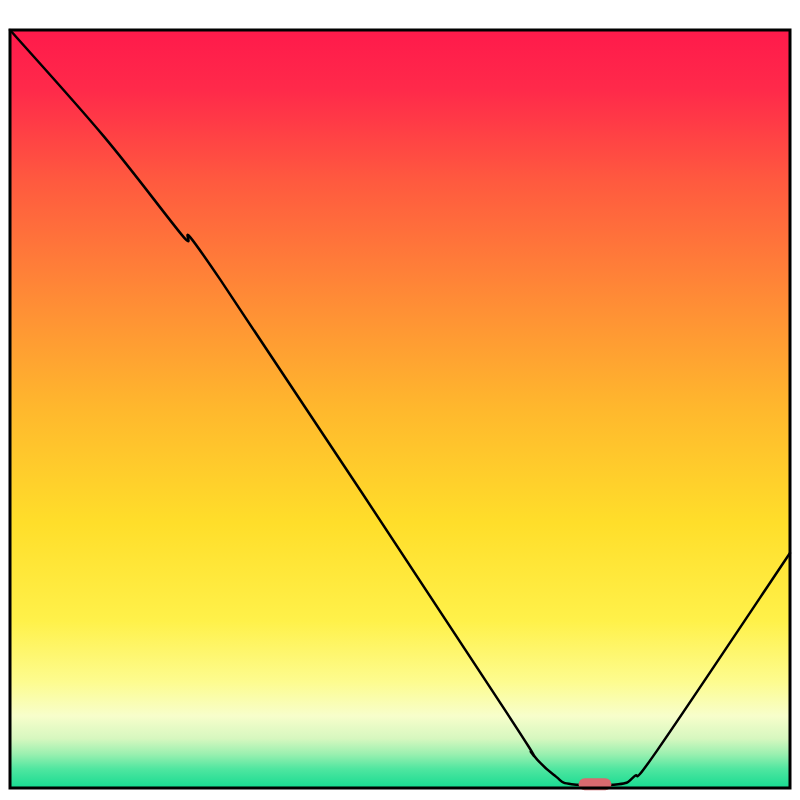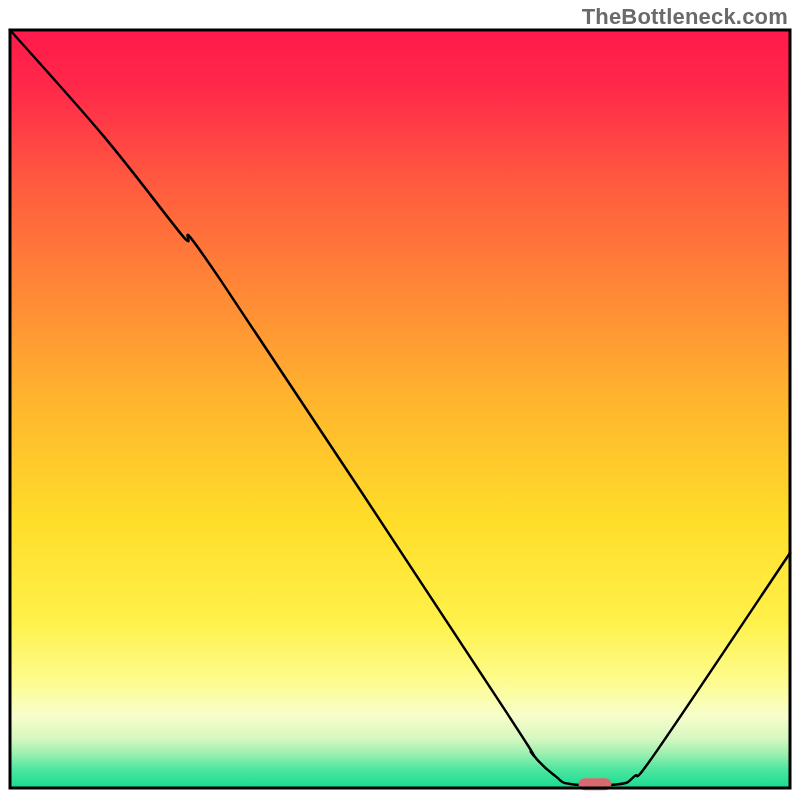--- a/index.html
+++ b/index.html
@@ -27,21 +27,20 @@
     z-index: 10;
   }
   svg {
     display: block;
   }
 </style>
 </head>
 <body>
 
 <div class="container">
-  <div class="watermark">TheBottleneck.com</div>
   <svg id="chart-svg" width="800" height="800" viewBox="0 0 800 800">
       <defs>
         <linearGradient id="bg-grad" x1="0" y1="0" x2="0" y2="1">
           <stop offset="0.00%" stop-color="#ff1a4b"></stop>
           <stop offset="8.00%" stop-color="#ff2a4a"></stop>
           <stop offset="20.00%" stop-color="#ff5a3f"></stop>
           <stop offset="35.00%" stop-color="#ff8a36"></stop>
           <stop offset="50.00%" stop-color="#ffb82d"></stop>
           <stop offset="65.00%" stop-color="#ffde2a"></stop>
           <stop offset="78.00%" stop-color="#fff14a"></stop>

